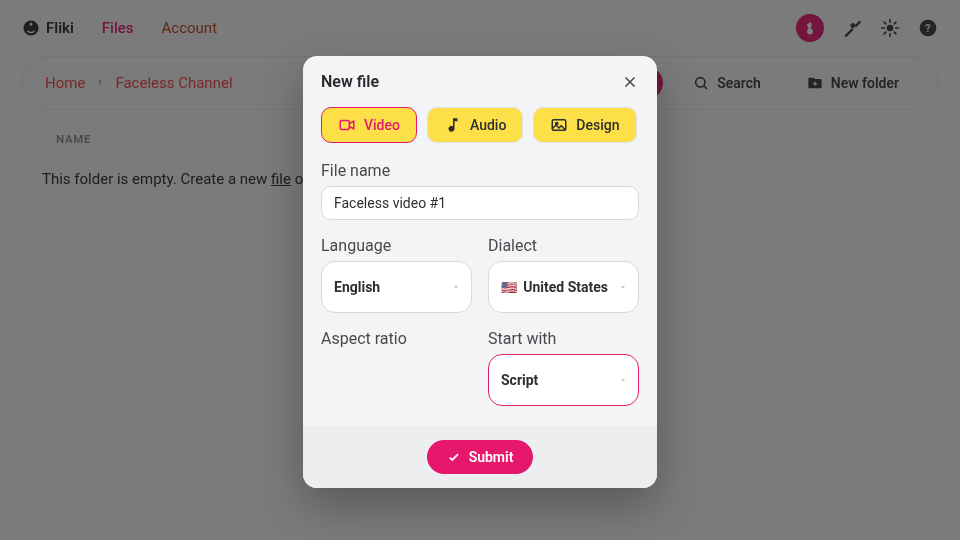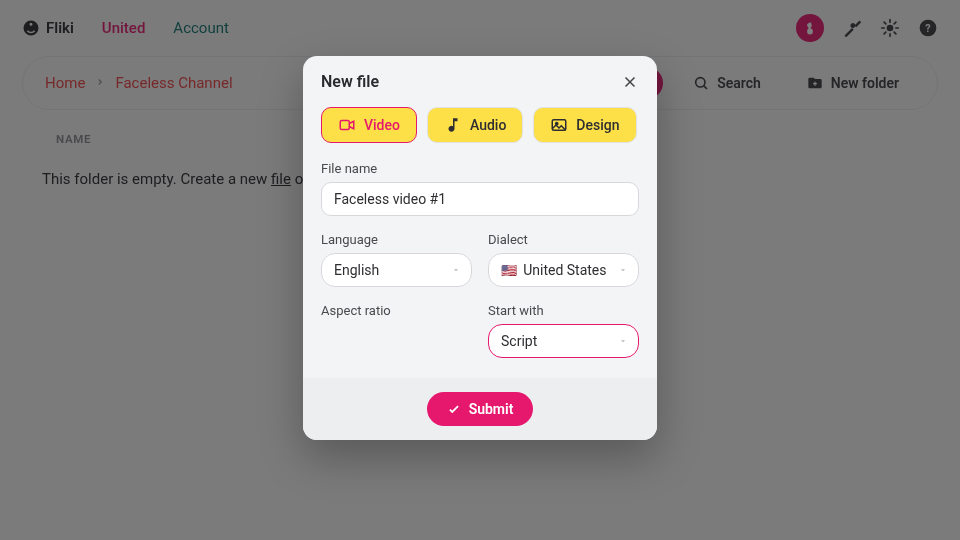--- a/index.html
+++ b/index.html
@@ -2,21 +2,21 @@
 <html><head>
   <meta charset="utf-8">
   <style>
     * { margin: 0; padding: 0; box-sizing: border-box; font-family: -apple-system, BlinkMacSystemFont, "Segoe UI", Roboto, sans-serif; }
     body { width: 960px; height: 540px; overflow: hidden; background: #f8f8f8; position: relative; }
     
     
     .topnav { display: flex; align-items: center; padding: 14px 22px; gap: 28px; }
     .brand { display: flex; align-items: center; gap: 6px; font-weight: 600; font-size: 15px; color: #2a2a2e; }
     .brand-icon { width: 18px; height: 18px; }
-    .navlink { font-size: 15px; color: #0f766e; cursor: pointer; }
+    .navlink { font-size: 15px; color: #c2410c; cursor: pointer; }
     .navlink.active { color: #e6186d; font-weight: 500; }
     .nav-spacer { flex: 1; }
     .nav-icons { display: flex; align-items: center; gap: 18px; }
     .nav-icon { width: 20px; height: 20px; color: #3a3a3e; cursor: pointer; display: flex; align-items: center; justify-content: center; }
     .fire-badge { width: 28px; height: 28px; background: #e6186d; border-radius: 50%; display: flex; align-items: center; justify-content: center; color: #fff; }
     
     
     .toolbar { display: flex; align-items: center; margin: 0 22px; padding: 10px 22px; border: 1px solid #e9e9ec; border-radius: 999px; gap: 14px; background: #fff0; }
     .breadcrumb { display: flex; align-items: center; gap: 10px; font-size: 15px; color: #ef4444; }
     .breadcrumb-sep { color: #999; font-size: 12px; }
@@ -40,45 +40,45 @@
     
     .modal { width: 354px; background: #f3f4f5; border-radius: 14px; box-shadow: 0 18px 44px rgba(0,0,0,0.28); overflow: hidden; }
     .modal-head { display: flex; align-items: center; justify-content: space-between; padding: 16px 18px 10px; }
     .modal-title { font-size: 16px; font-weight: 600; color: #2a2a2e; }
     .modal-close { width: 18px; height: 18px; color: #444; cursor: pointer; }
     .modal-body { padding: 6px 18px 20px; }
     .tabs { display: flex; gap: 10px; margin-bottom: 18px; }
     .tab { flex: 0 0 auto; display: inline-flex; align-items: center; gap: 8px; height: 36px; padding: 0 16px; border: 1px solid #e1e1e4; border-radius: 10px; background: #fde047; font-size: 14px; font-weight: 500; color: #2e2e32; cursor: pointer; }
     .tab.active { border-color: #e6186d; color: #e6186d; }
     .tab svg { width: 18px; height: 18px; }
-    .field-label { font-size: 13px; color: #4a4a4e; margin-bottom: 6px; }
+    .field-label { font-size: 16px; color: #4a4a4e; margin-bottom: 6px; }
     .text-input { width: 100%; height: 34px; padding: 0 12px; border: 1px solid #d8d8dc; border-radius: 10px; background: #fff; font-size: 14px; color: #2e2e32; outline: none; }
     .field-row { display: flex; gap: 16px; margin-top: 16px; }
     .field { flex: 1; }
-    .select { position: relative; height: 34px; border: 1px solid #d8d8dc; border-radius: 14px; background: #fff; padding: 0 28px 0 12px; display: flex; align-items: center; font-size: 14px; color: #2e2e32; cursor: pointer; }
+    .select { position: relative; height: 52px; border: 1px solid #d8d8dc; border-radius: 14px; background: #fff; padding: 0 28px 0 12px; display: flex; align-items: center; font-size: 14px; color: #2e2e32; cursor: pointer; font-weight: bold; }
     .select.hl { border-color: #e6186d; }
     .select .chev { position: absolute; right: 10px; top: 50%; transform: translateY(-50%); color: #b7b7ba; pointer-events: none; }
     .flag { font-size: 13px; margin-right: 6px; }
     .modal-foot { background: #eceeef; padding: 14px; display: flex; justify-content: center; }
     .submit { display: inline-flex; align-items: center; gap: 8px; height: 34px; padding: 0 20px; border-radius: 999px; background: #e6186d; color: #fff; font-weight: 600; font-size: 14px; cursor: pointer; }
     .submit svg { width: 14px; height: 14px; }
   </style>
 </head>
 <body>
 
 <div class="topnav">
   <div class="brand">
     <span class="brand-icon">
       <svg viewBox="0 0 24 24" fill="currentColor">
           <path d="M12 2a10 10 0 100 20 10 10 0 000-20zm0 3a2 2 0 110 4 2 2 0 010-4zm0 14a7 7 0 01-5.6-2.8l1.6-1.2A5 5 0 0012 17a5 5 0 004-2l1.6 1.2A7 7 0 0112 19z"></path>
         </svg>
     </span>
     <span>Fliki</span>
   </div>
-  <span class="navlink active">United</span>
+  <span class="navlink active">Files</span>
   <span class="navlink">Account</span>
   <div class="nav-spacer"></div>
   <div class="nav-icons">
     <span class="fire-badge">
       <svg width="14" height="14" viewBox="0 0 24 24" fill="currentColor">
           <path d="M13 2s2 3 2 6-3 4-3 4 5 1 5 6a5 5 0 01-10 0c0-4 3-6 3-6s-3-2-3-5 6-5 6-5z"></path>
         </svg>
     </span>
     <span class="nav-icon">
       <svg viewBox="0 0 24 24" fill="currentColor">

